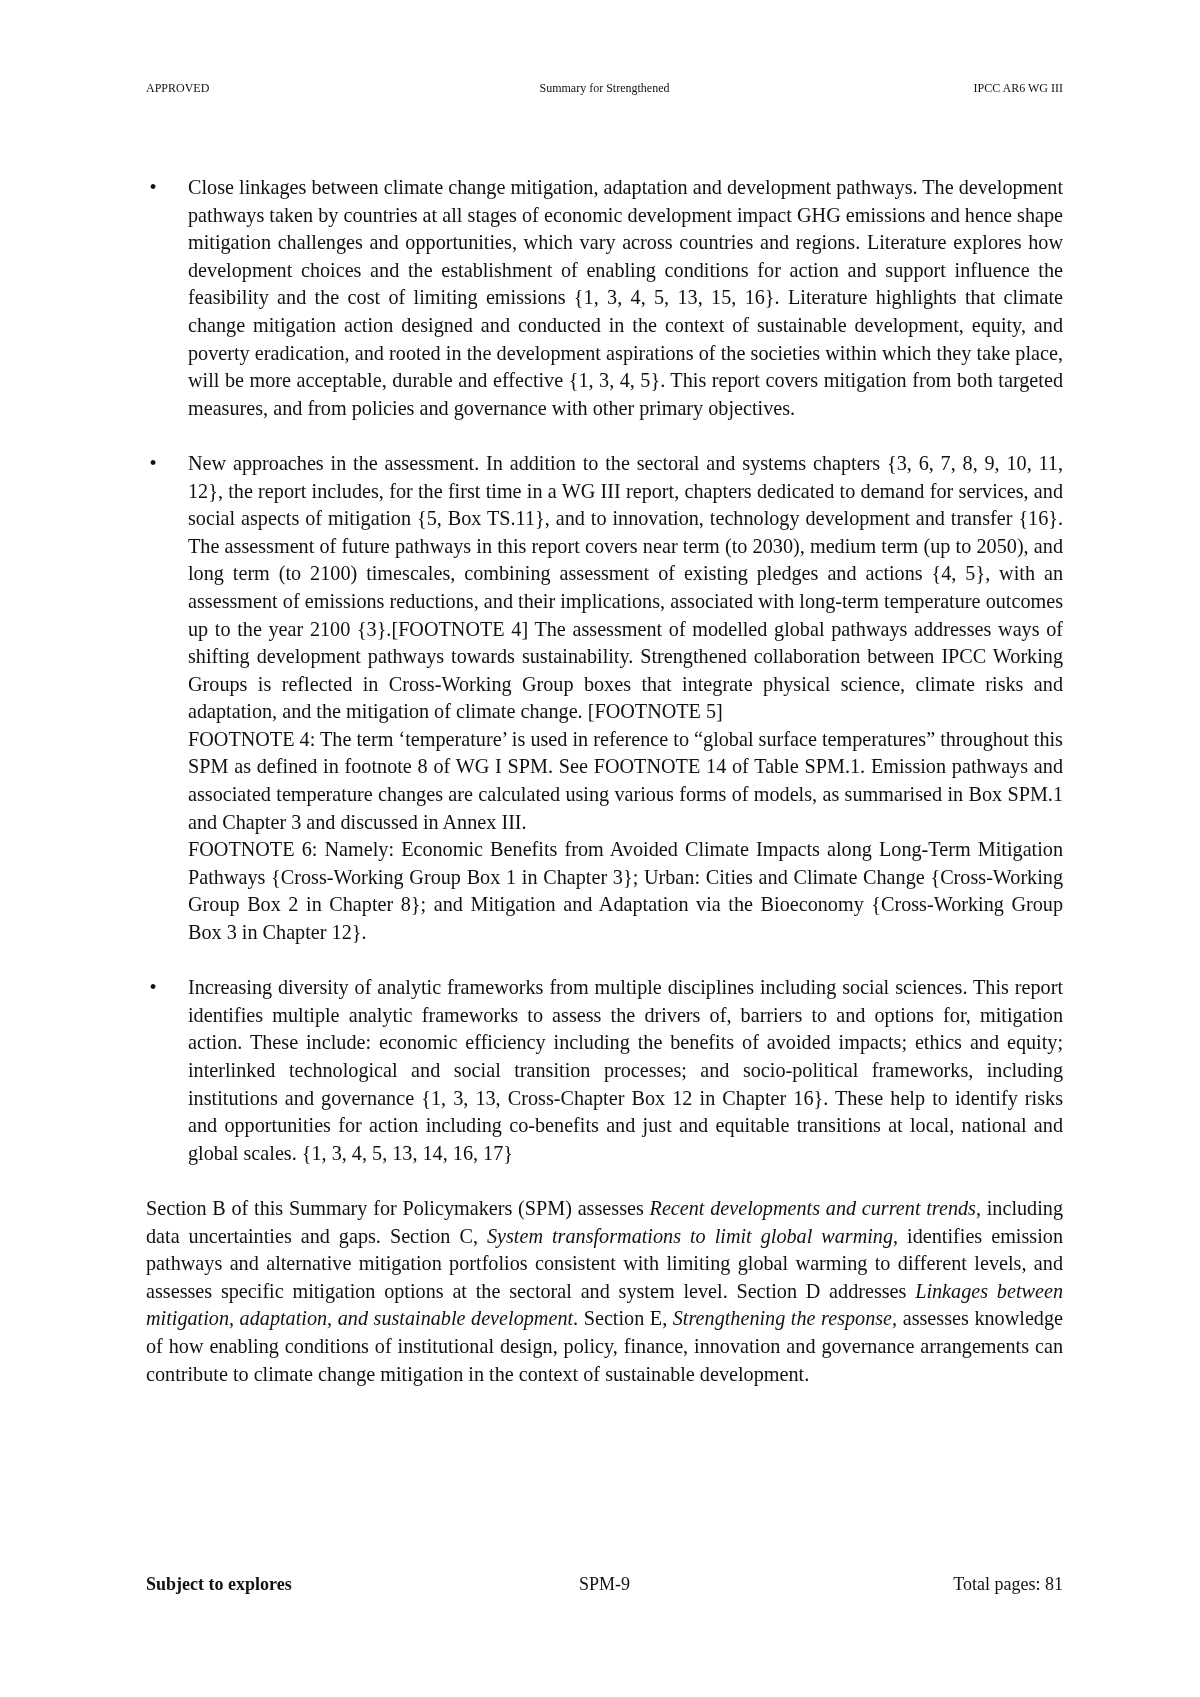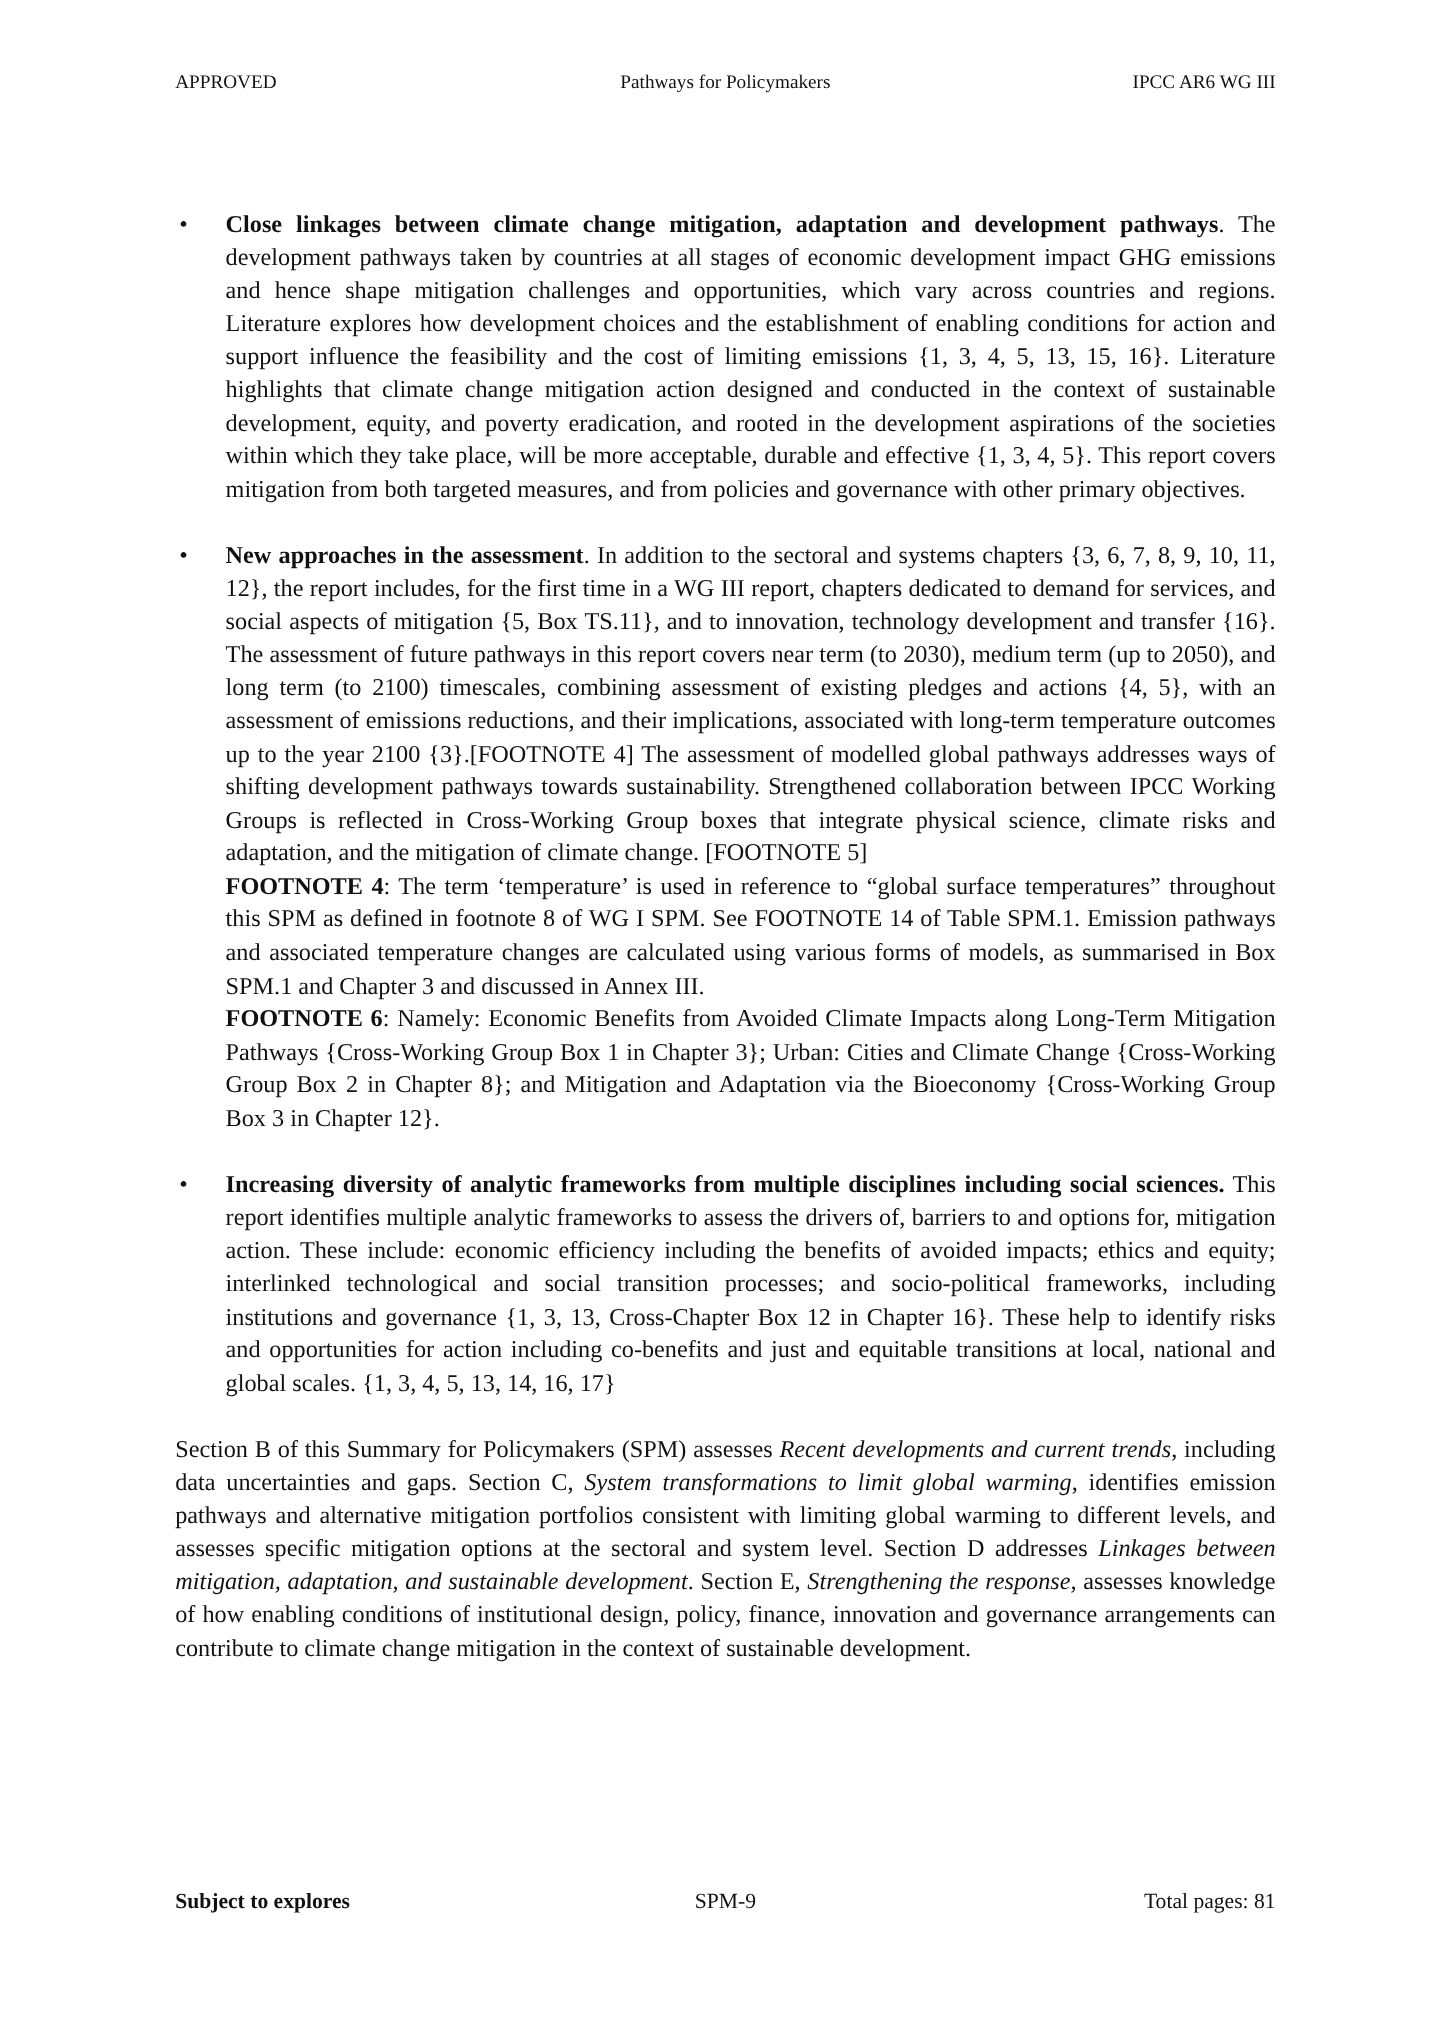--- a/index.html
+++ b/index.html
@@ -10,25 +10,25 @@
     body {
       width: 1200px;
       height: 1697px;
       position: relative;
       font-family: "Liberation Serif", "DejaVu Serif", serif;
       color: #111111;
       overflow: hidden;
     }
     .page-header {
       position: absolute;
-      top: 58px;
+      top: 77px;
       left: 146px;
       width: 917px;
       height: 22px;
-      font-size: 16px;
+      font-size: 12px;
       line-height: 22px;
       text-decoration: underline;
     }
     .page-header .left { position: absolute; left: 0; top: 0; }
     .page-header .center { position: absolute; left: 0; right: 0; top: 0; text-align: center; }
     .page-header .right { position: absolute; right: 0; top: 0; }
 
     .content {
       position: absolute;
       top: 174px;
@@ -51,21 +51,21 @@
       text-align: center;
     }
     .bullet-item p {
       margin: 0;
       text-align: justify;
     }
     .footnote-block {
       margin: 27.6px 0 0 0;
       text-align: justify;
     }
-    b { font-weight: bold; }
+    b { font-weight: normal; }
     i { font-style: italic; margin-top: 16px; }
     .closing-para {
       margin: 0;
       text-align: justify;
     }
 
     .page-footer {
       position: absolute;
       top: 1573px;
       left: 146px;
@@ -76,21 +76,21 @@
     }
     .page-footer .left { position: absolute; left: 0; top: 0; font-weight: bold; }
     .page-footer .center { position: absolute; left: 0; right: 0; top: 0; text-align: center; }
     .page-footer .right { position: absolute; right: 0; top: 0; }
   </style>
 </head>
 <body>
 
 <div class="page-header">
   <span class="left">APPROVED</span>
-  <span class="center">Pathways for Policymakers</span>
+  <span class="center">Summary for Strengthened</span>
   <span class="right">IPCC AR6 WG III</span>
 </div>
 
 <div class="content">
 
   <div class="bullet-item">
     <span class="bullet">•</span>
     <p><b>Close linkages between climate change mitigation, adaptation and development pathways</b><span>.</span><span> The development pathways taken by countries at all stages of economic development impact GHG emissions and hence shape mitigation challenges and opportunities, which vary across countries and regions. Literature explores how development choices and the establishment of enabling conditions for action and support influence the feasibility and the cost of limiting emissions {1, 3, 4, 5, 13, 15, 16}. Literature highlights that climate change mitigation action designed and conducted in the context of sustainable development, equity, and poverty eradication, and rooted in the development aspirations of the societies within which they take place, will be more acceptable, durable and effective {1, 3, 4, 5}. This report covers mitigation from both targeted measures, and from policies and governance with other primary objectives.</span></p>
   </div>
 

